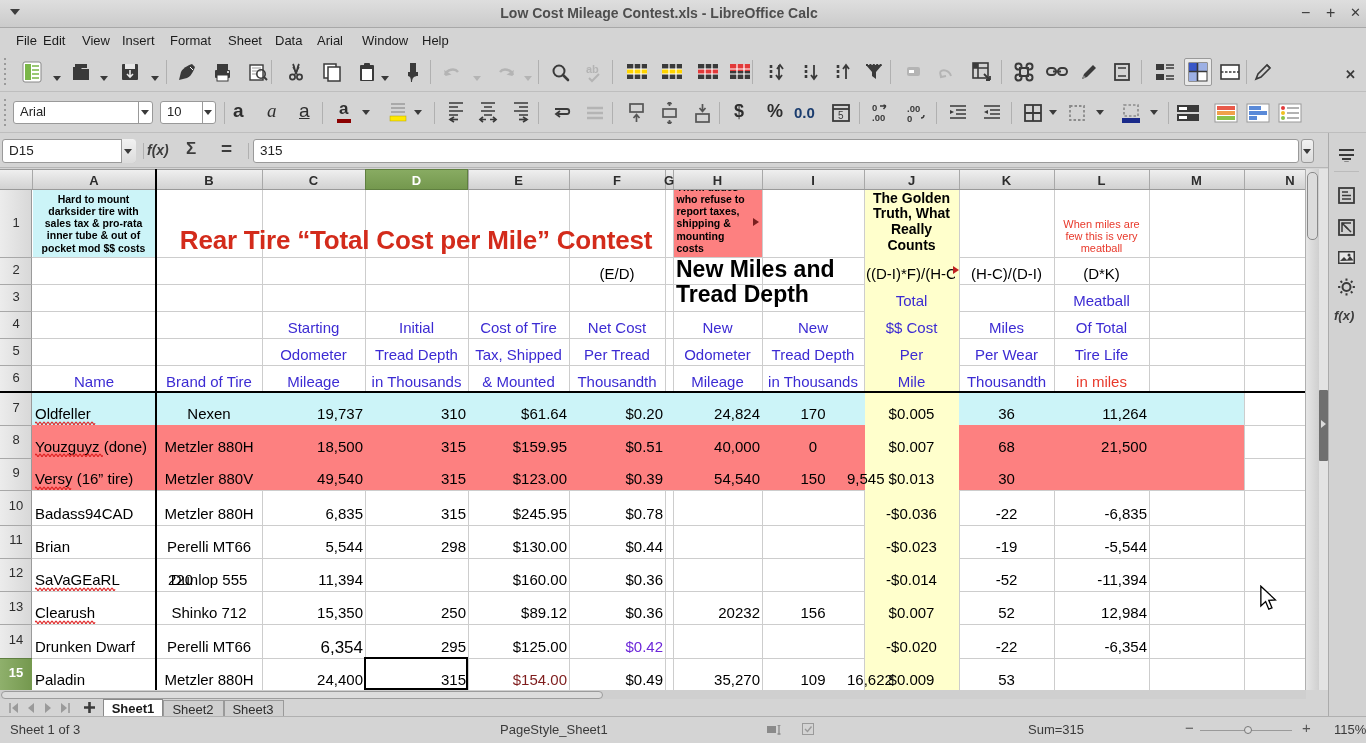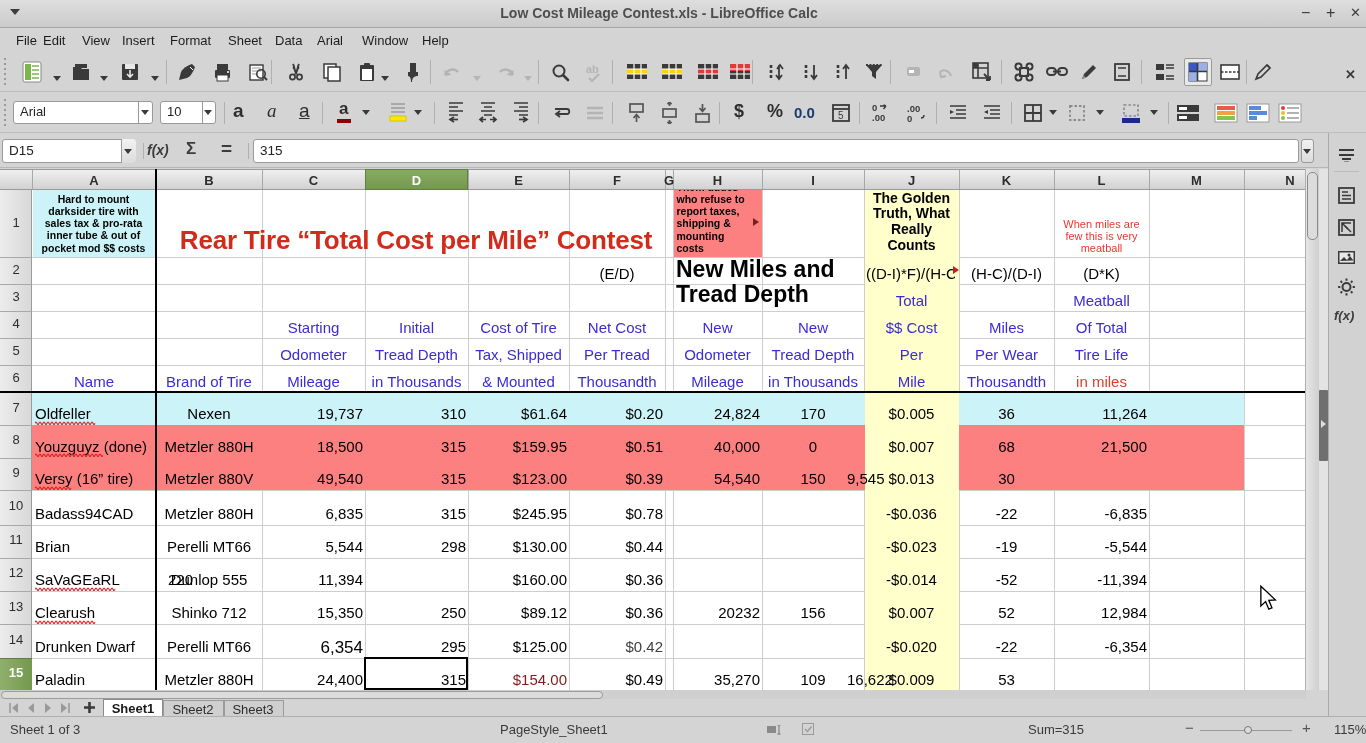--- a/index.html
+++ b/index.html
@@ -605,21 +605,21 @@
 <div style="left:460px;top:604.4px;width:300px;text-align:right;white-space:nowrap;font-size:15px;color:#000">20232</div>
 <div style="left:513.0px;top:604.4px;width:600px;text-align:center;white-space:nowrap;font-size:15px;color:#000">156</div>
 <div style="left:611.5px;top:604.4px;width:600px;text-align:center;white-space:nowrap;font-size:15px;color:#000">$0.007</div>
 <div style="left:706.5px;top:604.4px;width:600px;text-align:center;white-space:nowrap;font-size:15px;color:#000">52</div>
 <div style="left:847px;top:604.4px;width:300px;text-align:right;white-space:nowrap;font-size:15px;color:#000">12,984</div>
 <div style="left:35px;top:637.8px;font-size:15px;color:#000">Drunken Dwarf</div>
 <div style="left:-91.0px;top:637.8px;width:600px;text-align:center;white-space:nowrap;font-size:15px;color:#000">Perelli MT66</div>
 <div style="left:63px;top:637.8px;width:300px;text-align:right;white-space:nowrap;font-size:17px;color:#000">6,354</div>
 <div style="left:166px;top:637.8px;width:300px;text-align:right;white-space:nowrap;font-size:15px;color:#000">295</div>
 <div style="left:267px;top:637.8px;width:300px;text-align:right;white-space:nowrap;font-size:15px;color:#000">$125.00</div>
-<div style="left:363px;top:637.8px;width:300px;text-align:right;white-space:nowrap;font-size:15px;color:#404040">$0.42</div>
+<div style="left:363px;top:637.8px;width:300px;text-align:right;white-space:nowrap;font-size:15px;color:#6d28d9">$0.42</div>
 <div style="left:611.5px;top:637.8px;width:600px;text-align:center;white-space:nowrap;font-size:15px;color:#000">-$0.020</div>
 <div style="left:706.5px;top:637.8px;width:600px;text-align:center;white-space:nowrap;font-size:15px;color:#000">-22</div>
 <div style="left:847px;top:637.8px;width:300px;text-align:right;white-space:nowrap;font-size:15px;color:#000">-6,354</div>
 <div style="left:35px;top:671px;font-size:15px;color:#000">Paladin</div>
 <div style="left:-91.0px;top:671px;width:600px;text-align:center;white-space:nowrap;font-size:15px;color:#000">Metzler 880H</div>
 <div style="left:63px;top:671px;width:300px;text-align:right;white-space:nowrap;font-size:15px;color:#000">24,400</div>
 <div style="left:166px;top:671px;width:300px;text-align:right;white-space:nowrap;font-size:15px;color:#000">315</div>
 <div style="left:267px;top:671px;width:300px;text-align:right;white-space:nowrap;font-size:15px;color:#7f1d1d">$154.00</div>
 <div style="left:363px;top:671px;width:300px;text-align:right;white-space:nowrap;font-size:15px;color:#000">$0.49</div>
 <div style="left:460px;top:671px;width:300px;text-align:right;white-space:nowrap;font-size:15px;color:#000">35,270</div>

